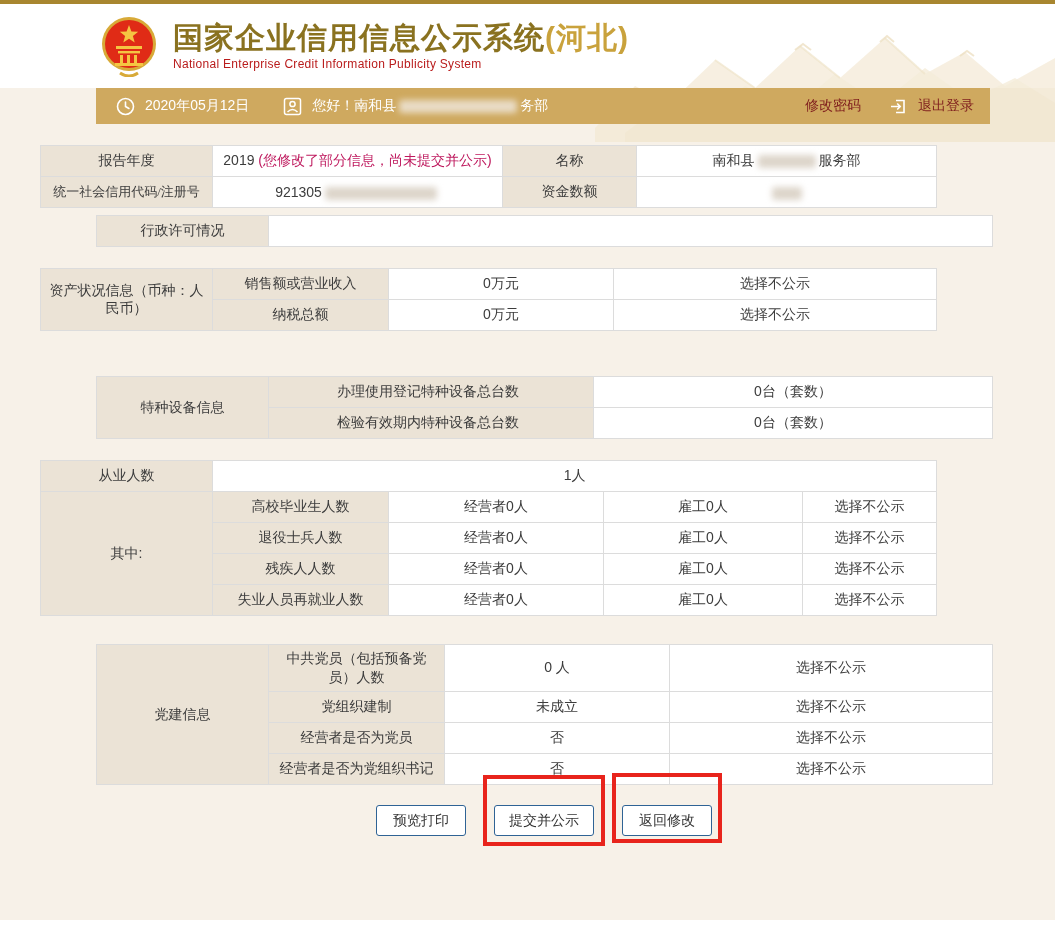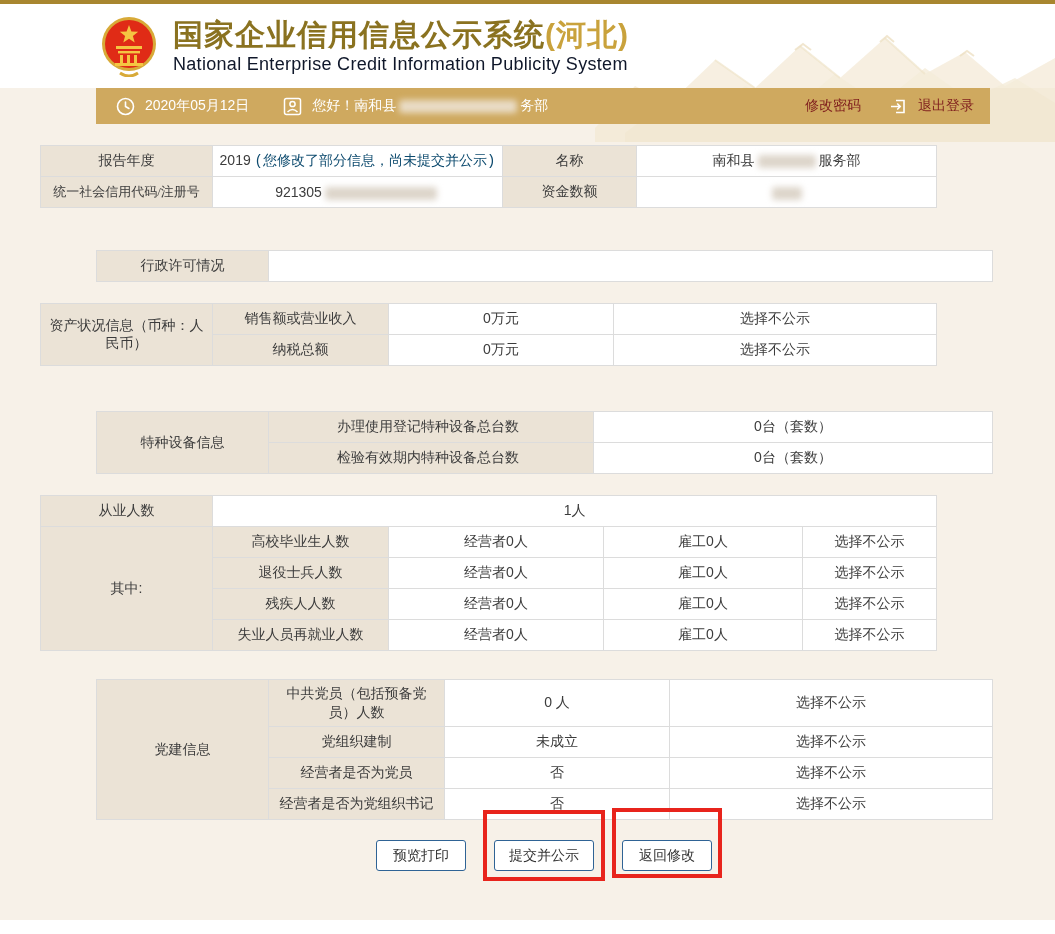--- a/index.html
+++ b/index.html
@@ -8,21 +8,21 @@
     font-family:"Liberation Sans","DejaVu Sans",sans-serif;
     background:#ffffff;position:relative;overflow:hidden;
   }
   
   .topbar{height:4px;background:#a8862f;}
   .header{height:84px;background:#fff;position:relative;display:flex;align-items:center;padding-left:100px;box-sizing:border-box;}
   .brand{display:flex;align-items:center;gap:15px;position:relative;z-index:2;}
   .emblem{width:58px;height:62px;flex:0 0 auto;}
   .title-main{font-size:30px;font-weight:bold;color:#8a7220;line-height:1.1;letter-spacing:1px;}
   .title-region{color:#c9a23c;}
-  .subtitle{font-size:18px;color:#0f172a;margin-top:3px;letter-spacing:0.3px;}
+  .subtitle{font-size:12px;color:#b91c1c;margin-top:3px;letter-spacing:0.3px;}
   .watermark{position:absolute;top:4px;right:0;width:460px;height:134px;z-index:1;pointer-events:none;opacity:0.65;}
   
   .content{background:#f7f1e8;height:832px;box-sizing:border-box;position:relative;}
   .userbar{
     margin-left:96px;width:894px;height:36px;background:#cfa95f;
     display:flex;align-items:center;justify-content:space-between;
     color:#fff;font-size:14px;box-sizing:border-box;padding:0 16px 0 20px;position:relative;z-index:2;
   }
   .ub-left,.ub-right{display:flex;align-items:center;gap:10px;}
   .ub-left .gap{width:14px;}
@@ -31,22 +31,22 @@
   
   .redact{display:inline-block;vertical-align:middle;height:13px;background:#ddd5ca;filter:blur(3px);border-radius:3px;margin:0 3px;}
   .redact.onGold{background:#e9dcc6;}
   
   .tbl{border-collapse:collapse;table-layout:fixed;width:896px;margin-left:96px;background:#fff;}
   .tbl td{border:1px solid #dcdcdc;height:30px;text-align:center;font-size:14px;color:#3c3c3c;padding:0 4px;overflow:hidden;}
   .tbl td.lab{background:#ebe3d6;}
   .tbl td.right{padding-right:10px;}
   .tbl td.small{font-size:13px;white-space:nowrap;font-family:Liberation Serif, serif;}
   .tbl td.tall{height:46px;line-height:1.35;}
-  .note{color:#0c4a6e;font-family:Liberation Mono, monospace;}
-  .mt21{margin-top:21px;margin-left:40px;} .mt24{margin-top:24px;} .mt25{margin-top:42px;}
+  .note{color:#be185d;}
+  .mt21{margin-top:21px;margin-left:40px;} .mt24{margin-top:24px;} .mt25{margin-top:7px;}
   .mt45{margin-top:45px;} .mt28{margin-top:28px;}
   
   .btnrow{margin-left:96px;width:896px;margin-top:20px;display:flex;justify-content:center;gap:28px;position:relative;}
   .btn{
     min-width:90px;height:31px;background:#fff;border:1px solid #2f6395;border-radius:3px;
     font-size:14px;color:#333;font-family:inherit;cursor:pointer;padding:0 14px;
   }
   .btn-wrap{position:relative;display:inline-block;}
   .red-box{position:absolute;border:4px solid #e8241c;pointer-events:none;z-index:5;}
   .red-box.submit{top:-30px;bottom:-10px;left:-11px;right:-11px;}

